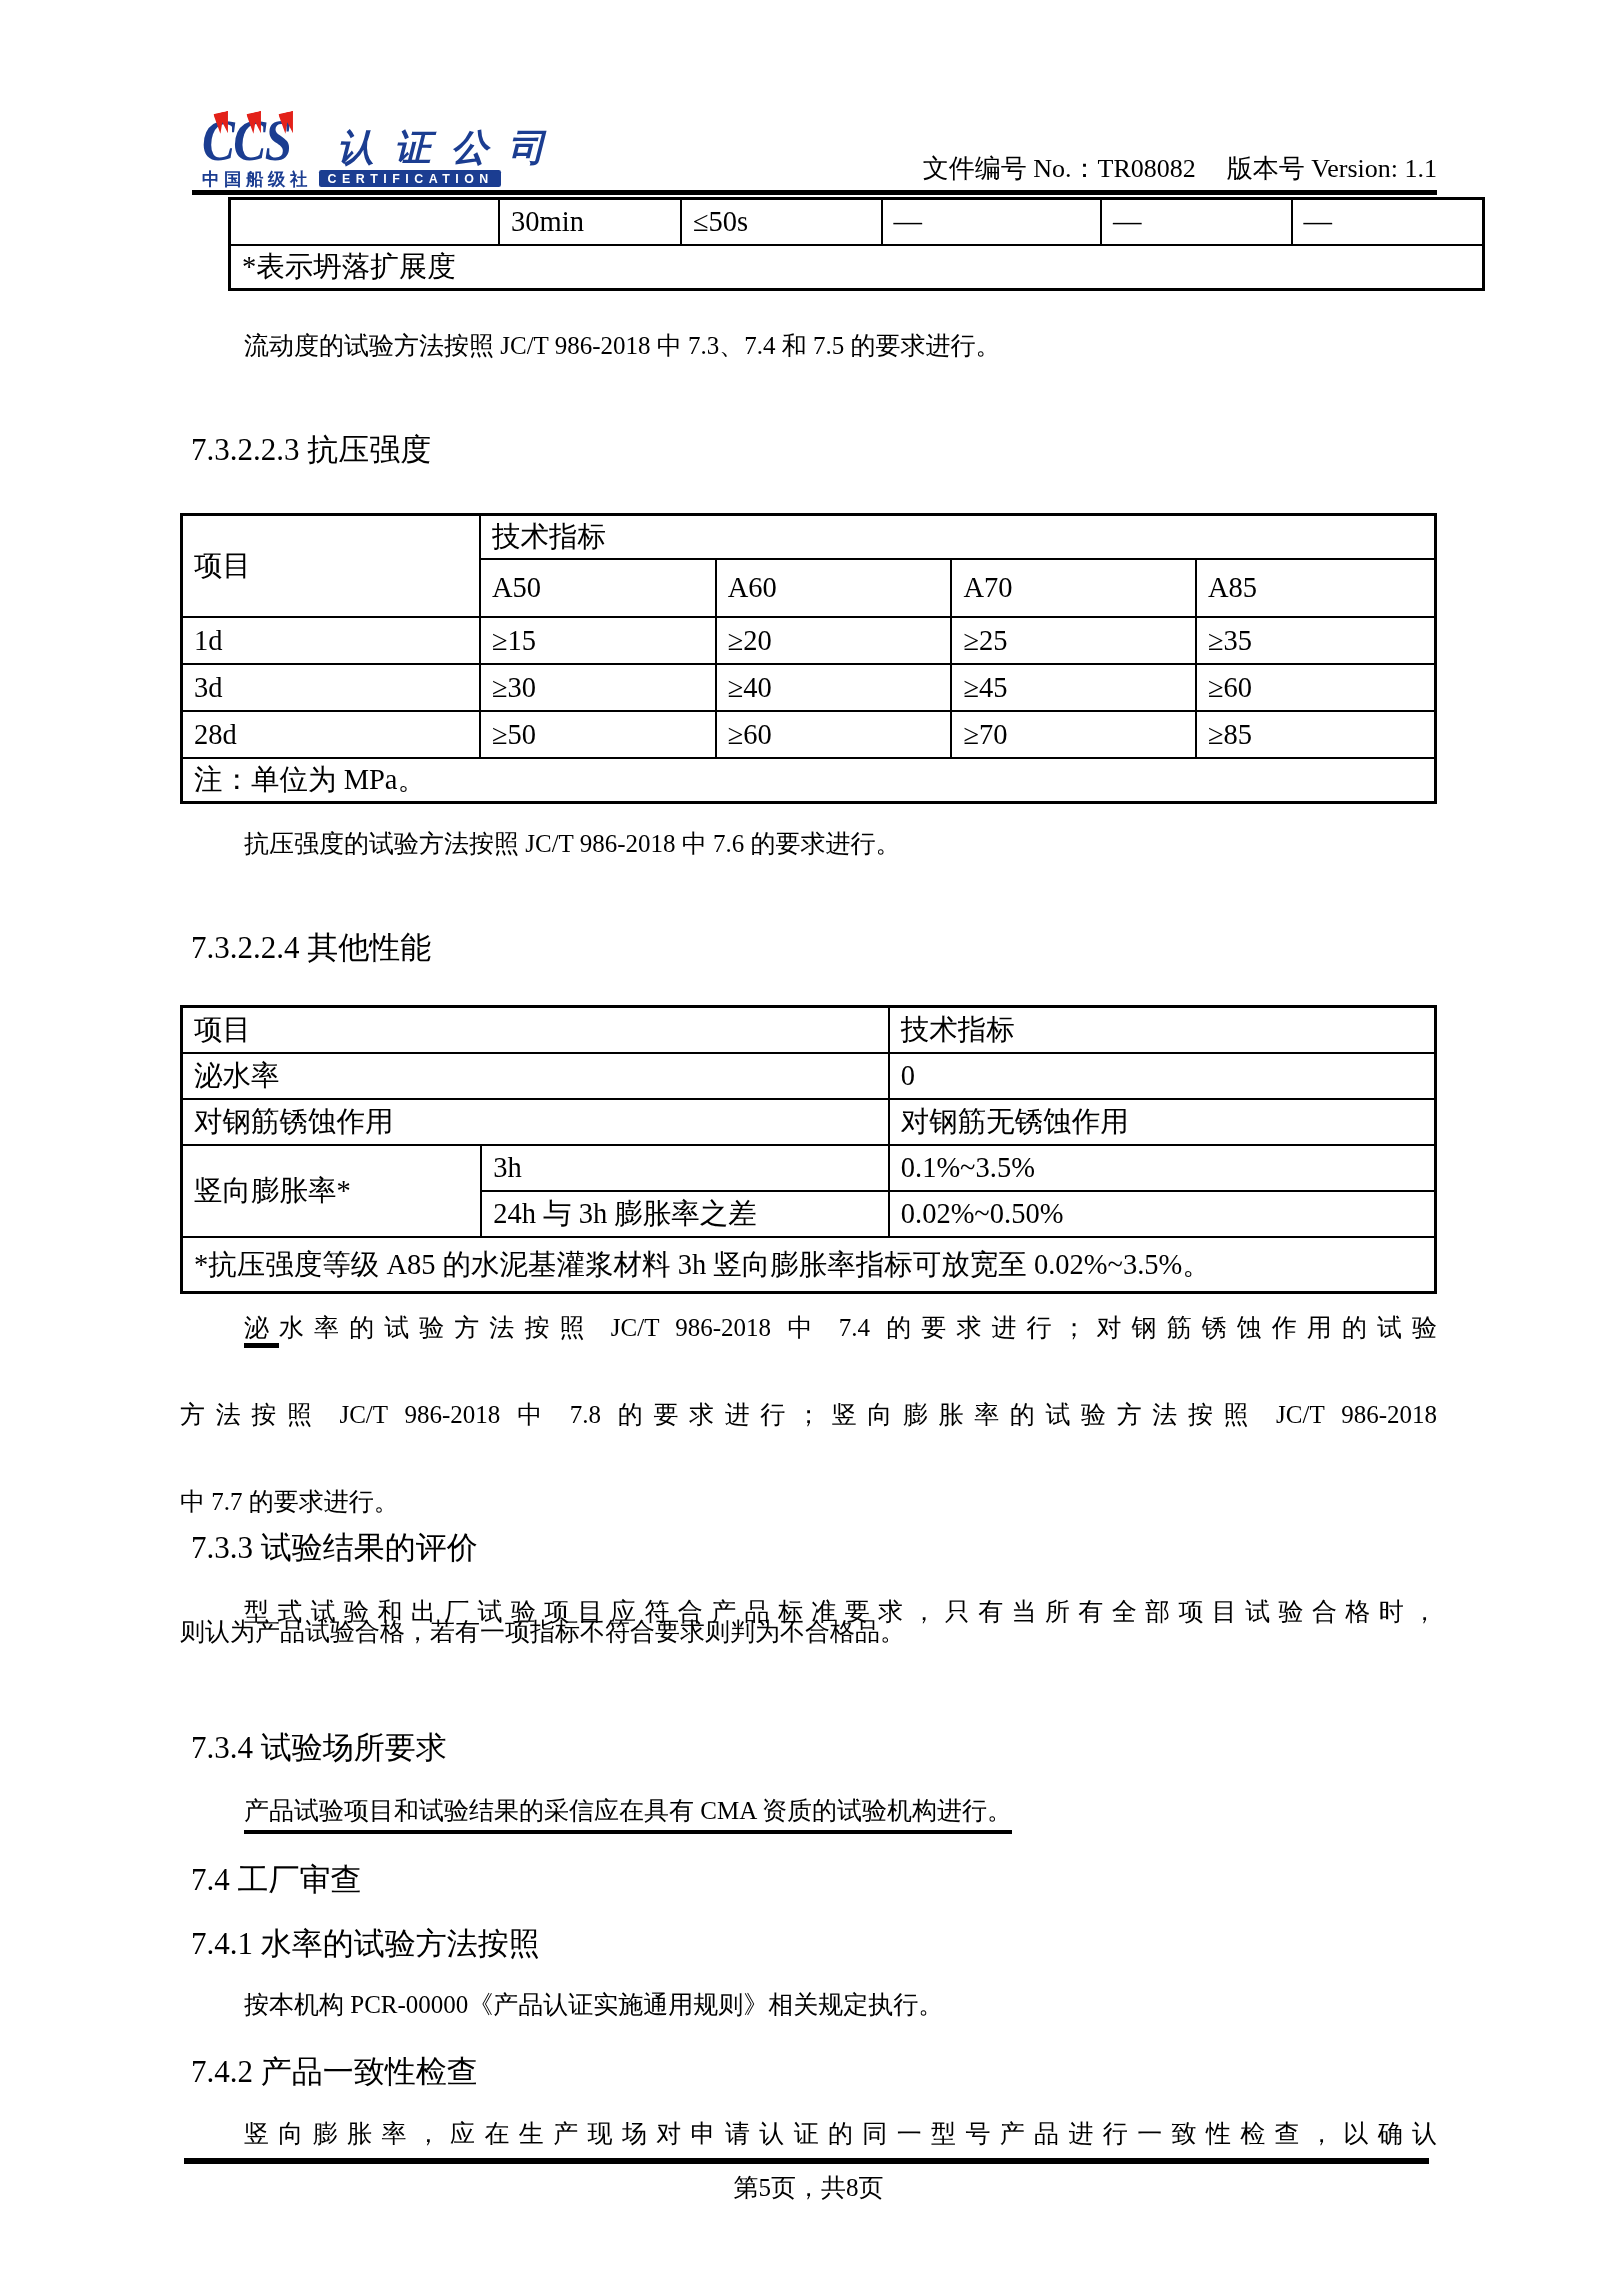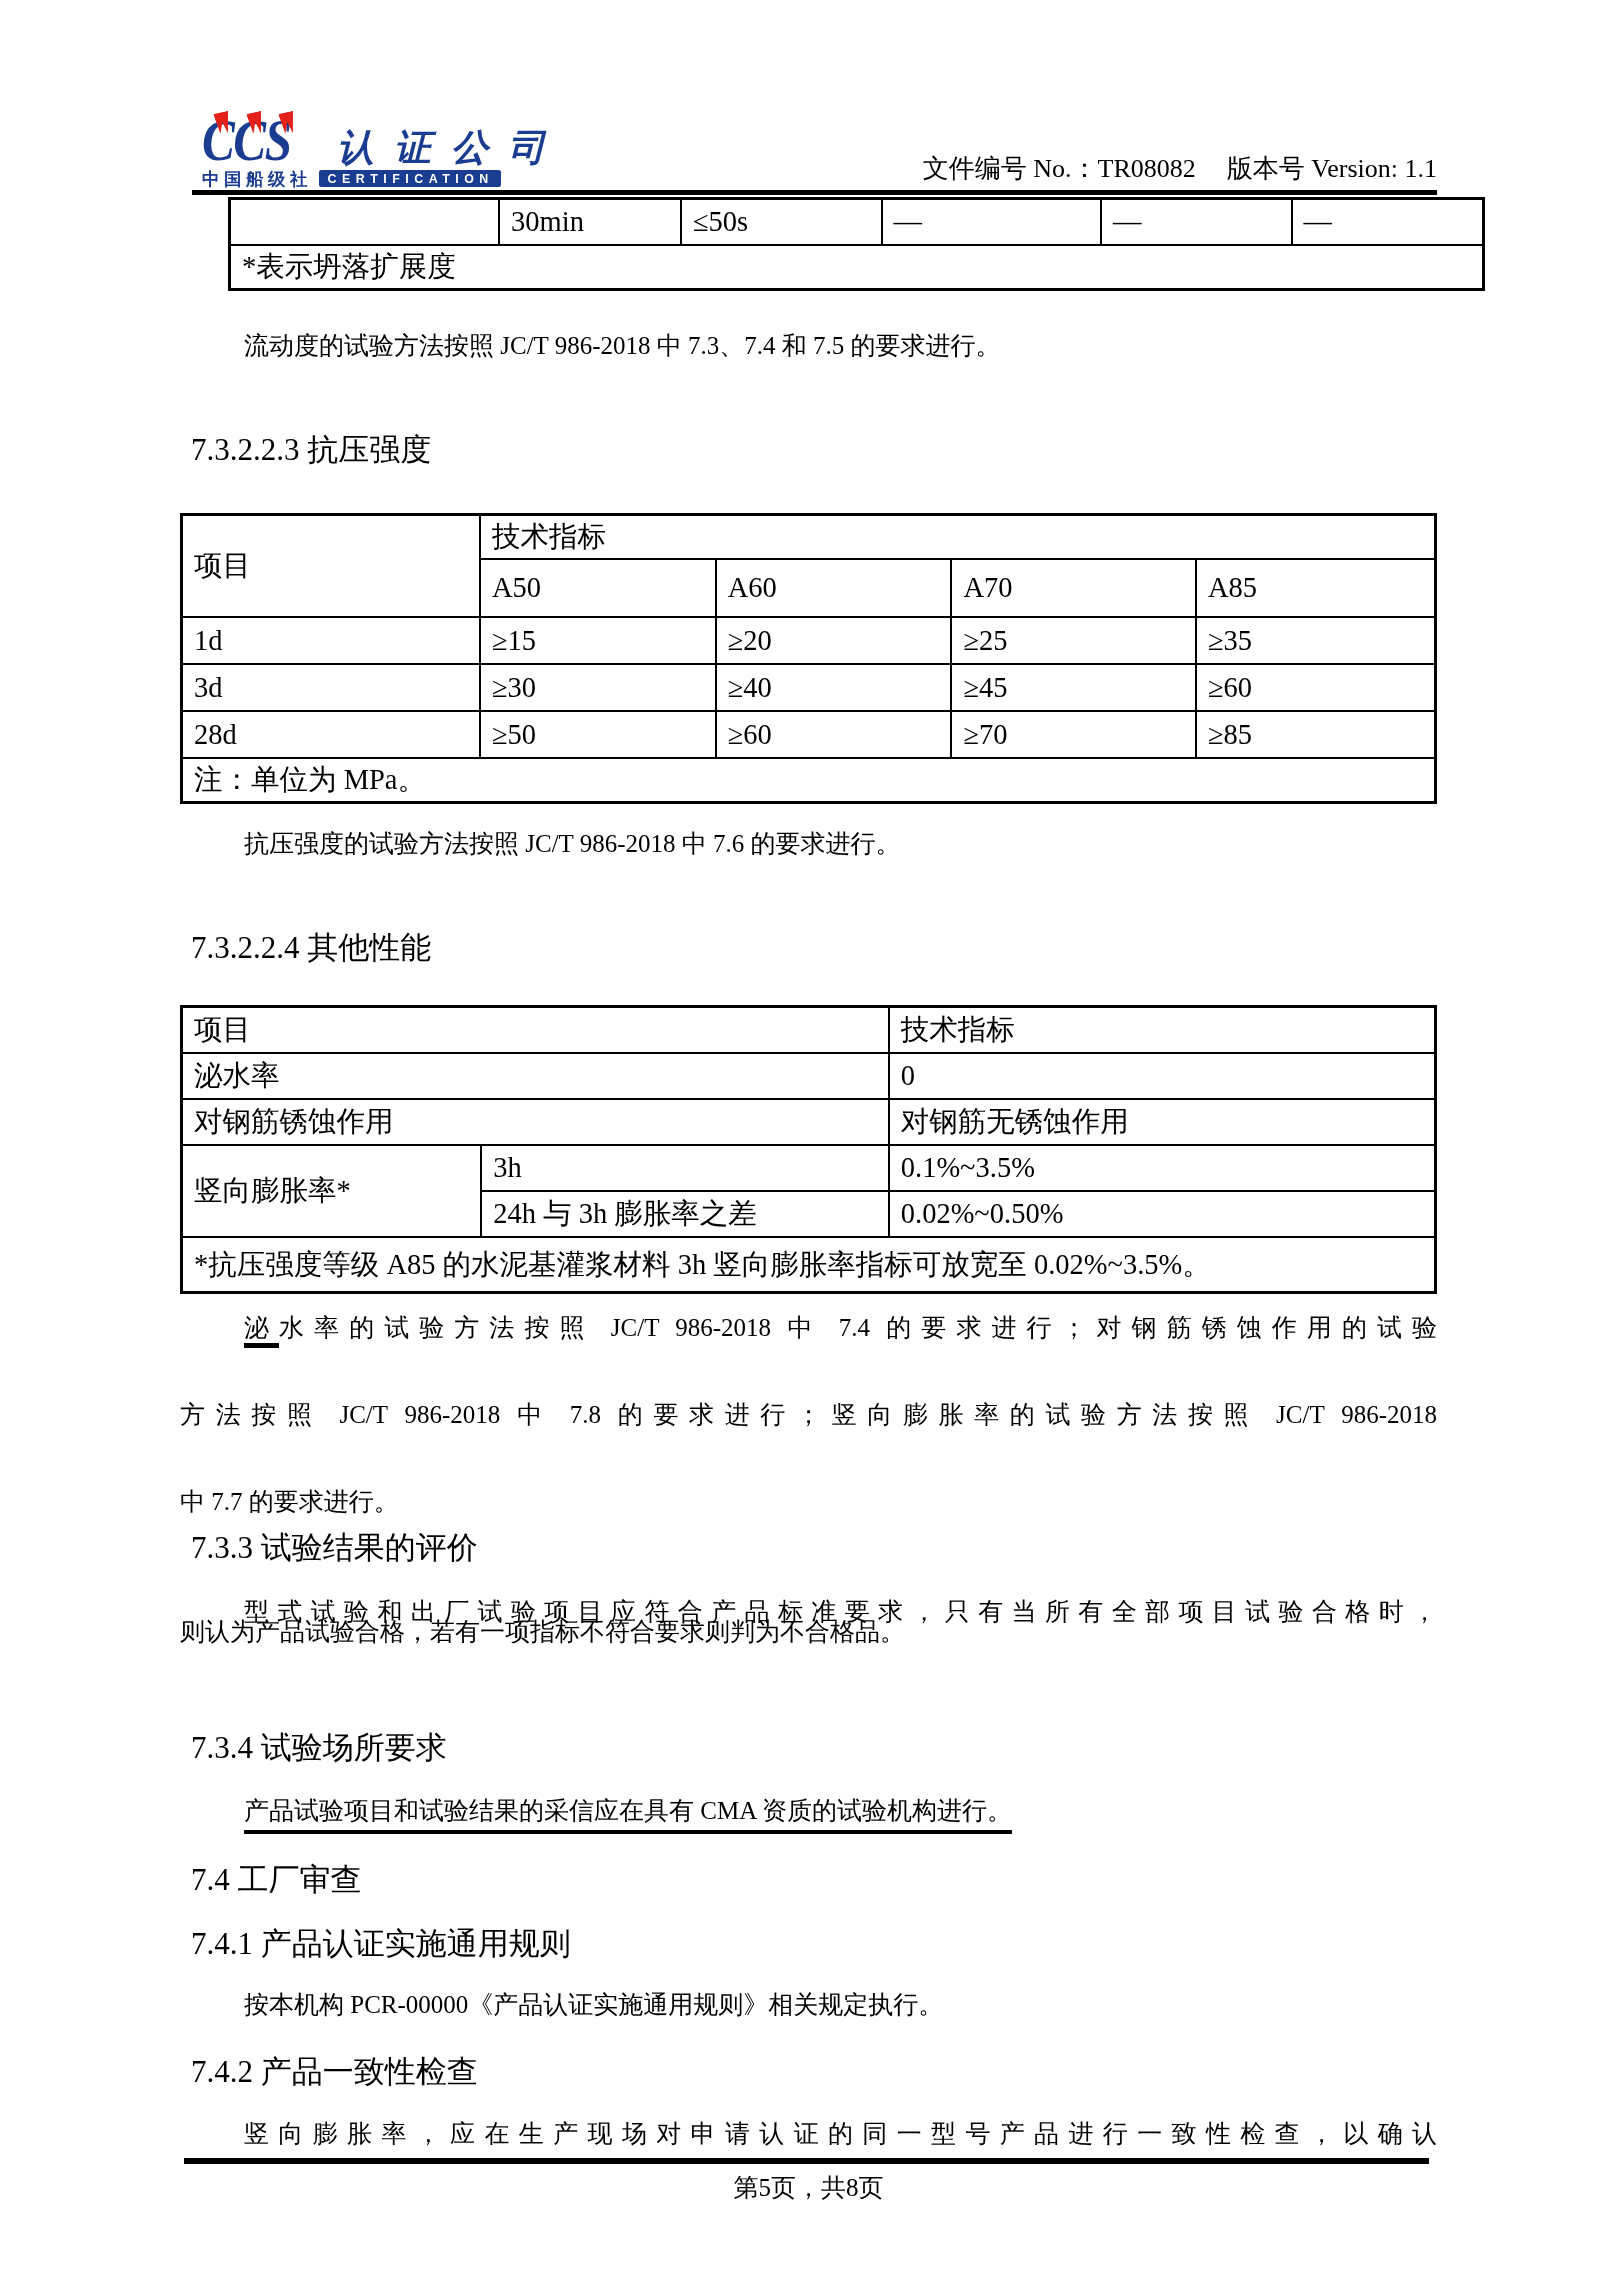--- a/index.html
+++ b/index.html
@@ -224,21 +224,21 @@
   <div class="line" style="top:1487px;">中 7.7 的要求进行。</div>
 
   <div class="heading" style="top:1530px;">7.3.3 试验结果的评价</div>
   <div class="line just" style="top:1597px;text-indent:64px;">型式试验和出厂试验项目应符合产品标准要求，只有当所有全部项目试验合格时，</div>
   <div class="line" style="top:1617px;">则认为产品试验合格，若有一项指标不符合要求则判为不合格品。</div>
 
   <div class="heading" style="top:1730px;">7.3.4 试验场所要求</div>
   <div class="line" style="top:1796px;"><span class="u-line" style="margin-left:64px;">产品试验项目和试验结果的采信应在具有 CMA 资质的试验机构进行。</span></div>
 
   <div class="heading" style="top:1862px;">7.4 工厂审查</div>
-  <div class="heading" style="top:1926px;">7.4.1 产品认证实施通用规则</div>
+  <div class="heading" style="top:1926px;">7.4.1 水率的试验方法按照</div>
   <div class="line indent" style="top:1990px;">按本机构 PCR-00000《产品认证实施通用规则》相关规定执行。</div>
   <div class="heading" style="top:2054px;">7.4.2 产品一致性检查</div>
   <div class="line just" style="top:2119px;text-indent:64px;">竖向膨胀率，应在生产现场对申请认证的同一型号产品进行一致性检查，以确认</div>
 
   <div class="footer-rule"></div>
   <div class="footer-text">第5页，共8页</div>
 
 </div>
 
 

